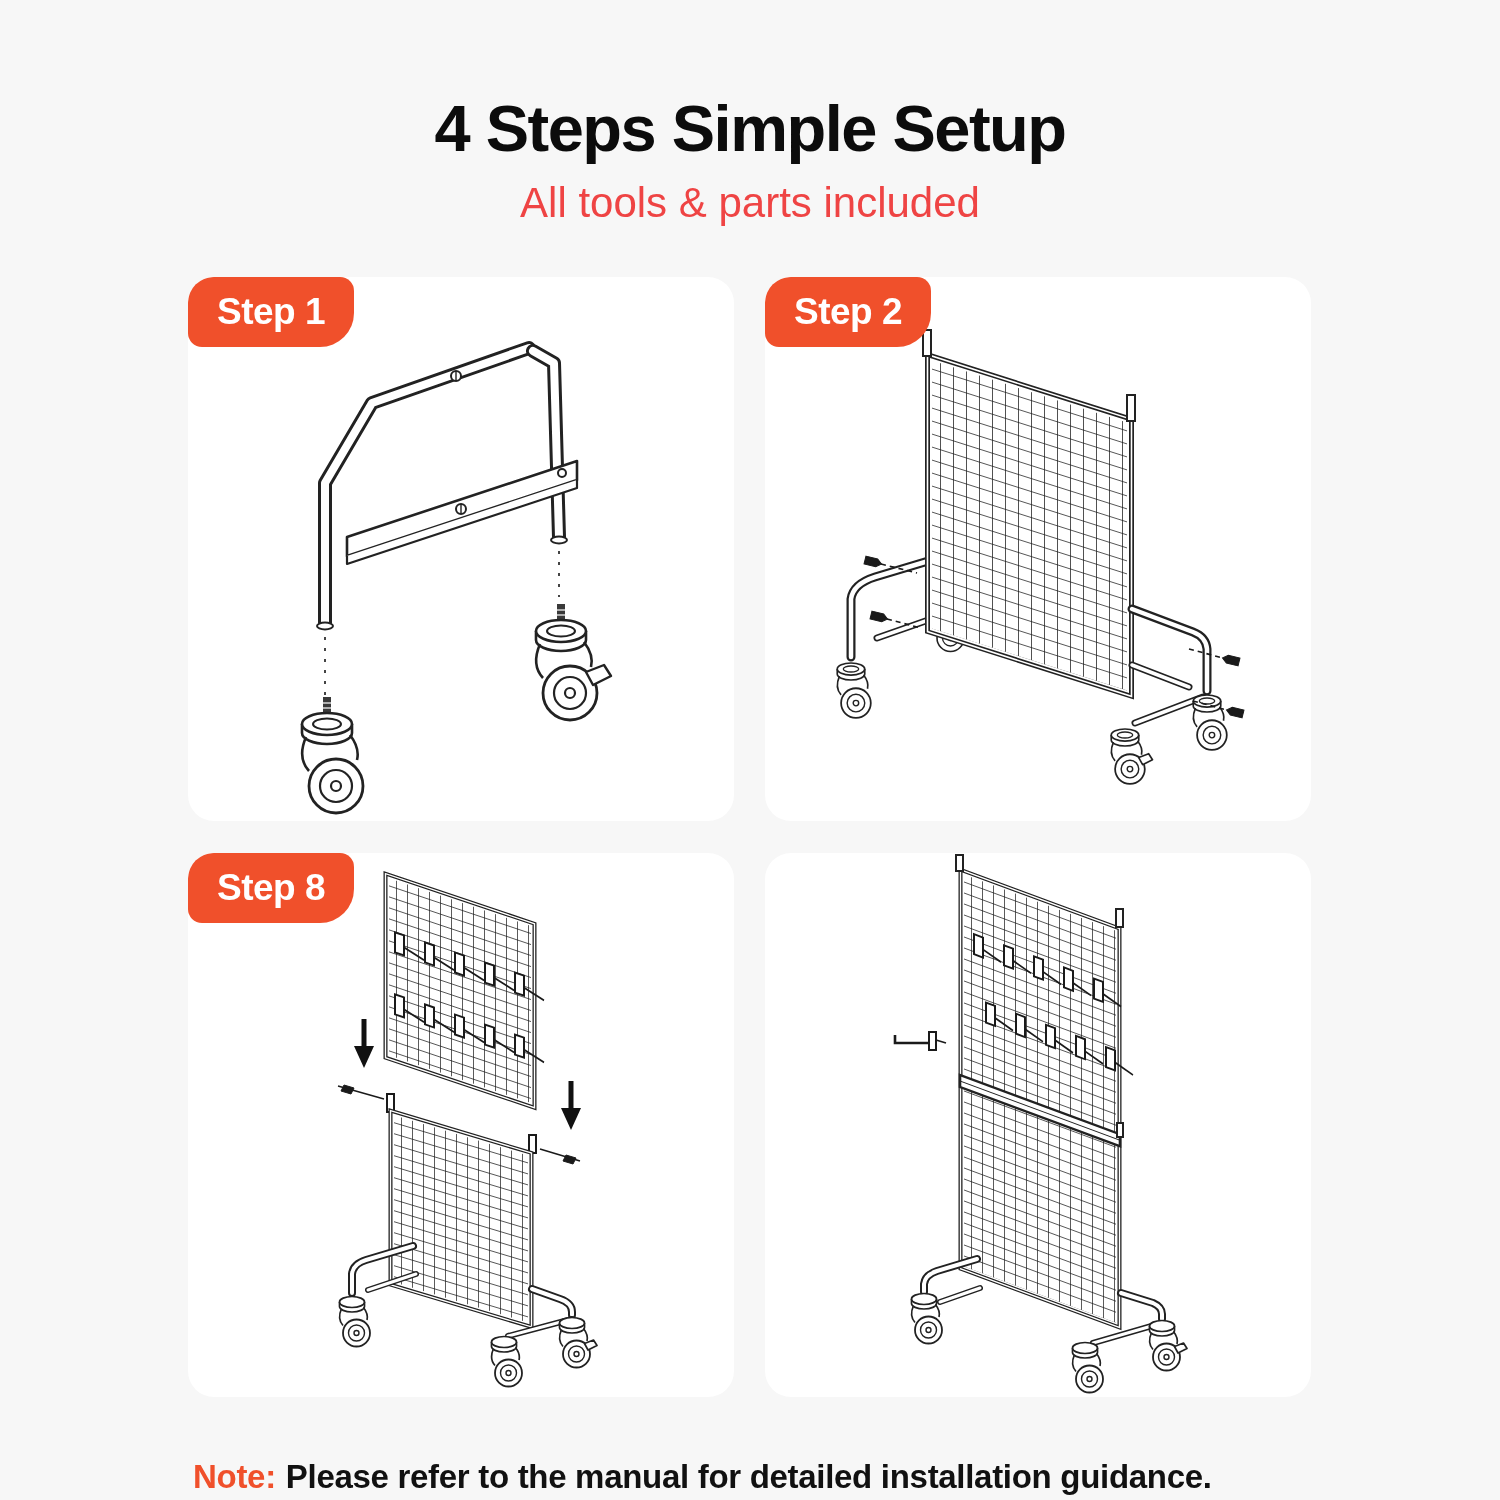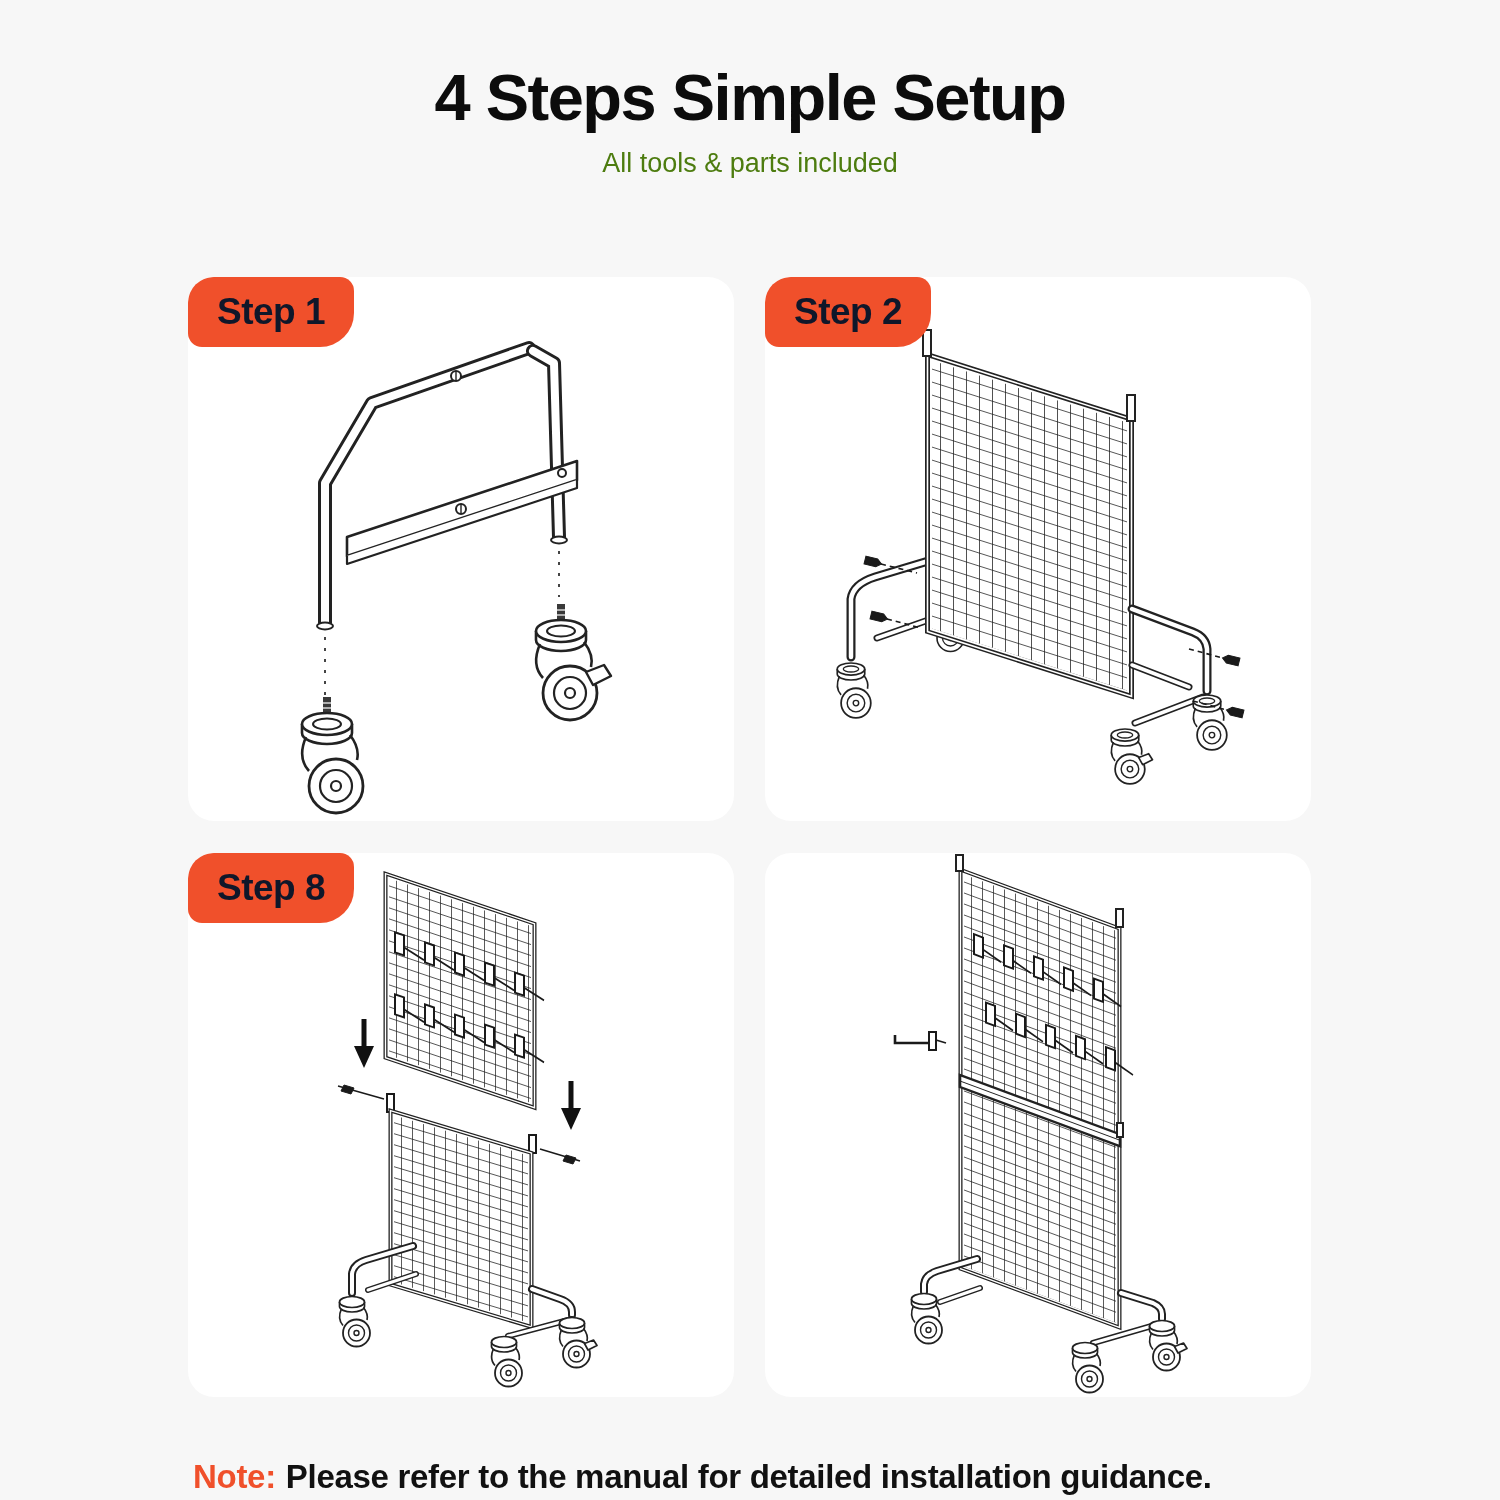--- a/index.html
+++ b/index.html
@@ -4,44 +4,44 @@
 <style>
   html,body{margin:0;padding:0;}
   body{
     width:1500px;height:1500px;position:relative;overflow:hidden;
     background:#f7f7f7;
     font-family:"Liberation Sans", sans-serif;
     color:#0c0c0c;
   }
   .header{position:absolute;top:0;left:0;width:1500px;text-align:center;}
   .title{
-    margin:0;padding-top:62px;
+    margin:0;padding-top:93px;
     font-size:65px;font-weight:700;letter-spacing:-1.5px;line-height:1.1;
     color:#0c0c0c;
   }
   .subtitle{
     margin:14px 0 0 0;
-    font-size:27px;font-weight:400;color:#4d7c0f;letter-spacing:0;
+    font-size:42px;font-weight:400;color:#ef4444;letter-spacing:0;
   }
   .cards{
     position:absolute;left:188px;top:277px;width:1124px;
     display:grid;grid-template-columns:546px 546px;column-gap:31px;row-gap:32px;
   }
   .card{
     position:relative;width:546px;height:544px;
     background:#ffffff;border-radius:26px;overflow:hidden;
   }
   .badge{
     position:absolute;left:0;top:0;z-index:3;
     width:166px;height:70px;
     background:#f0502b;
     border-radius:24px 14px 34px 14px;
     display:flex;align-items:center;justify-content:center;
   }
-  .badge span{color:#0f172a;font-size:37px;font-weight:700;letter-spacing:-0.5px;}
+  .badge span{color:#ffffff;font-size:37px;font-weight:700;letter-spacing:-0.5px;}
   .card svg{position:absolute;left:0;top:0;width:546px;height:544px;}
   .note{
     position:absolute;left:193px;top:1458px;width:1200px;
     font-size:33px;font-weight:700;letter-spacing:-0.3px;color:#111111;
     white-space:nowrap;
   }
   .note .prefix{color:#f0502b;margin-right:10px;}
   
   .t1{fill:none;stroke:#222;stroke-linejoin:round;stroke-linecap:round;}
   .t2{fill:none;stroke:#fff;stroke-linejoin:round;stroke-linecap:round;}

